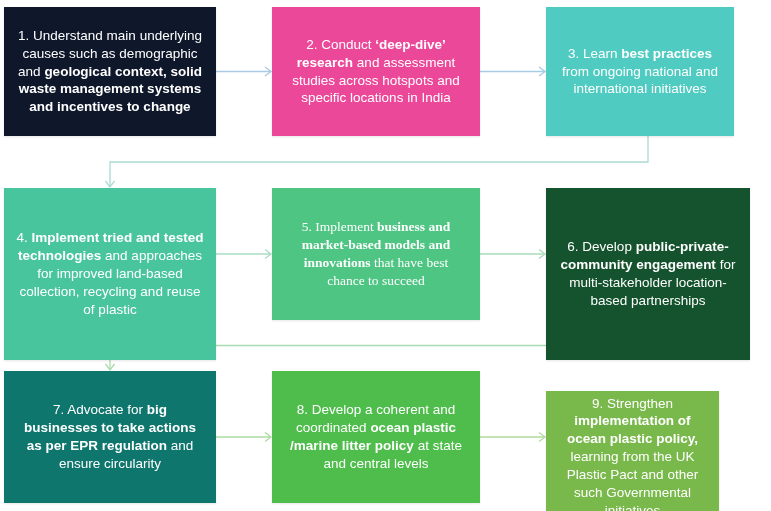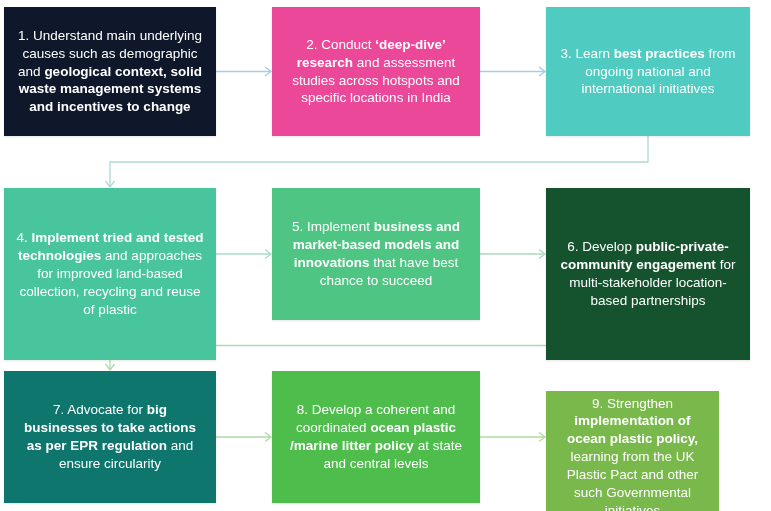--- a/index.html
+++ b/index.html
@@ -60,27 +60,27 @@
       <path d="M480,437 L545,437" fill="none" stroke="#B0DB9E" stroke-width="1.3"></path>
       <path d="M539,432.5 L545,437 L539,441.5" fill="none" stroke="#B0DB9E" stroke-width="1.3"></path>
     </svg>
   <div>
       <div class="flow-box" style="left: 4px; top: 7px; width: 212px; height: 129px; background: #0f172a;">
     <div><span>1. Understand main underlying causes such as demographic and </span><span class="bold">geological context, solid waste management systems and incentives to change</span></div>
   </div>
       <div class="flow-box" style="left: 272px; top: 7px; width: 208px; height: 129px; background: #ec4899;">
     <div><span>2. Conduct </span><span class="bold">‘deep-dive’ research</span><span> and assessment studies across hotspots and specific locations in India</span></div>
   </div>
-      <div class="flow-box" style="left: 546px; top: 7px; width: 204px; height: 129px; background: rgb(79, 203, 193);">
+      <div class="flow-box" style="left: 546px; top: 7px; width: 188px; height: 129px; background: rgb(79, 203, 193);">
     <div><span>3. Learn </span><span class="bold">best practices</span><span> from ongoing national and international initiatives</span></div>
   </div>
       <div class="flow-box" style="left: 4px; top: 188px; width: 212px; height: 172px; background: rgb(73, 197, 158);">
     <div><span>4. </span><span class="bold">Implement tried and tested technologies</span><span> and approaches for improved land-based collection, recycling and reuse of plastic</span></div>
   </div>
-      <div class="flow-box" style="left: 272px; top: 188px; width: 208px; height: 132px; background: rgb(78, 197, 131);">
+      <div class="flow-box" style="left: 272px; top: 188px; width: 208px; height: 132px; background: rgb(78, 197, 131); font-family: Liberation Serif, serif;">
     <div><span>5. Implement </span><span class="bold">business and market-based models and innovations</span><span> that have best chance to succeed</span></div>
   </div>
       <div class="flow-box" style="left: 546px; top: 188px; width: 204px; height: 172px; background: #14532d;">
     <div><span>6. Develop </span><span class="bold">public-private-community engagement</span><span> for multi-stakeholder location-based partnerships</span></div>
   </div>
       <div class="flow-box" style="left: 4px; top: 371px; width: 212px; height: 132px; background: #0f766e;">
     <div><span>7. Advocate for </span><span class="bold">big businesses to take actions as per EPR regulation</span><span> and ensure circularity</span></div>
   </div>
       <div class="flow-box" style="left: 272px; top: 371px; width: 208px; height: 132px; background: rgb(78, 189, 76); align-items: center;">
     <div><span>8. Develop a coherent and coordinated </span><span class="bold">ocean plastic /marine litter policy</span><span> at state and central levels</span></div>

